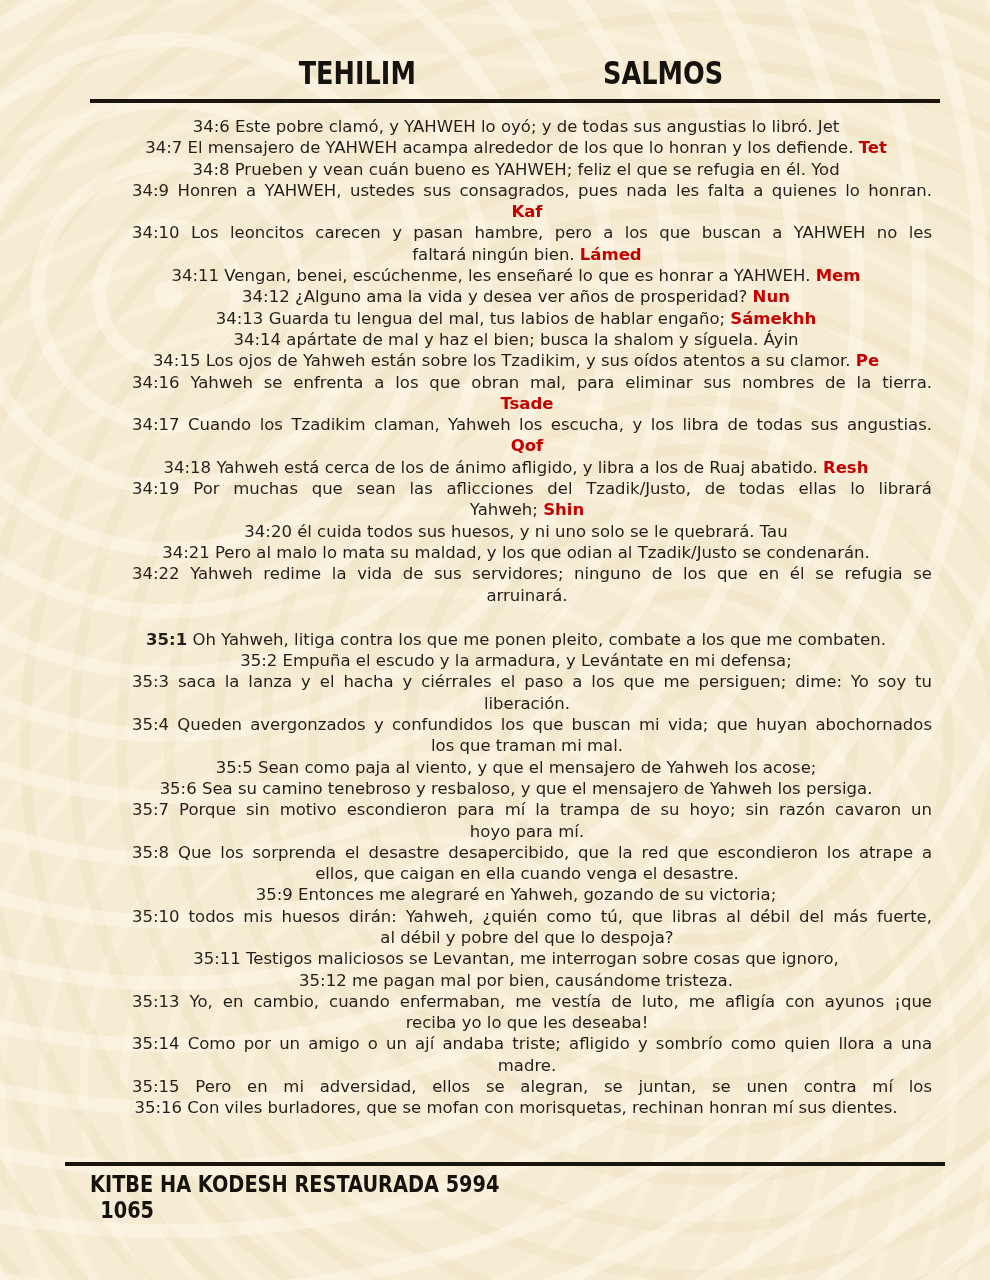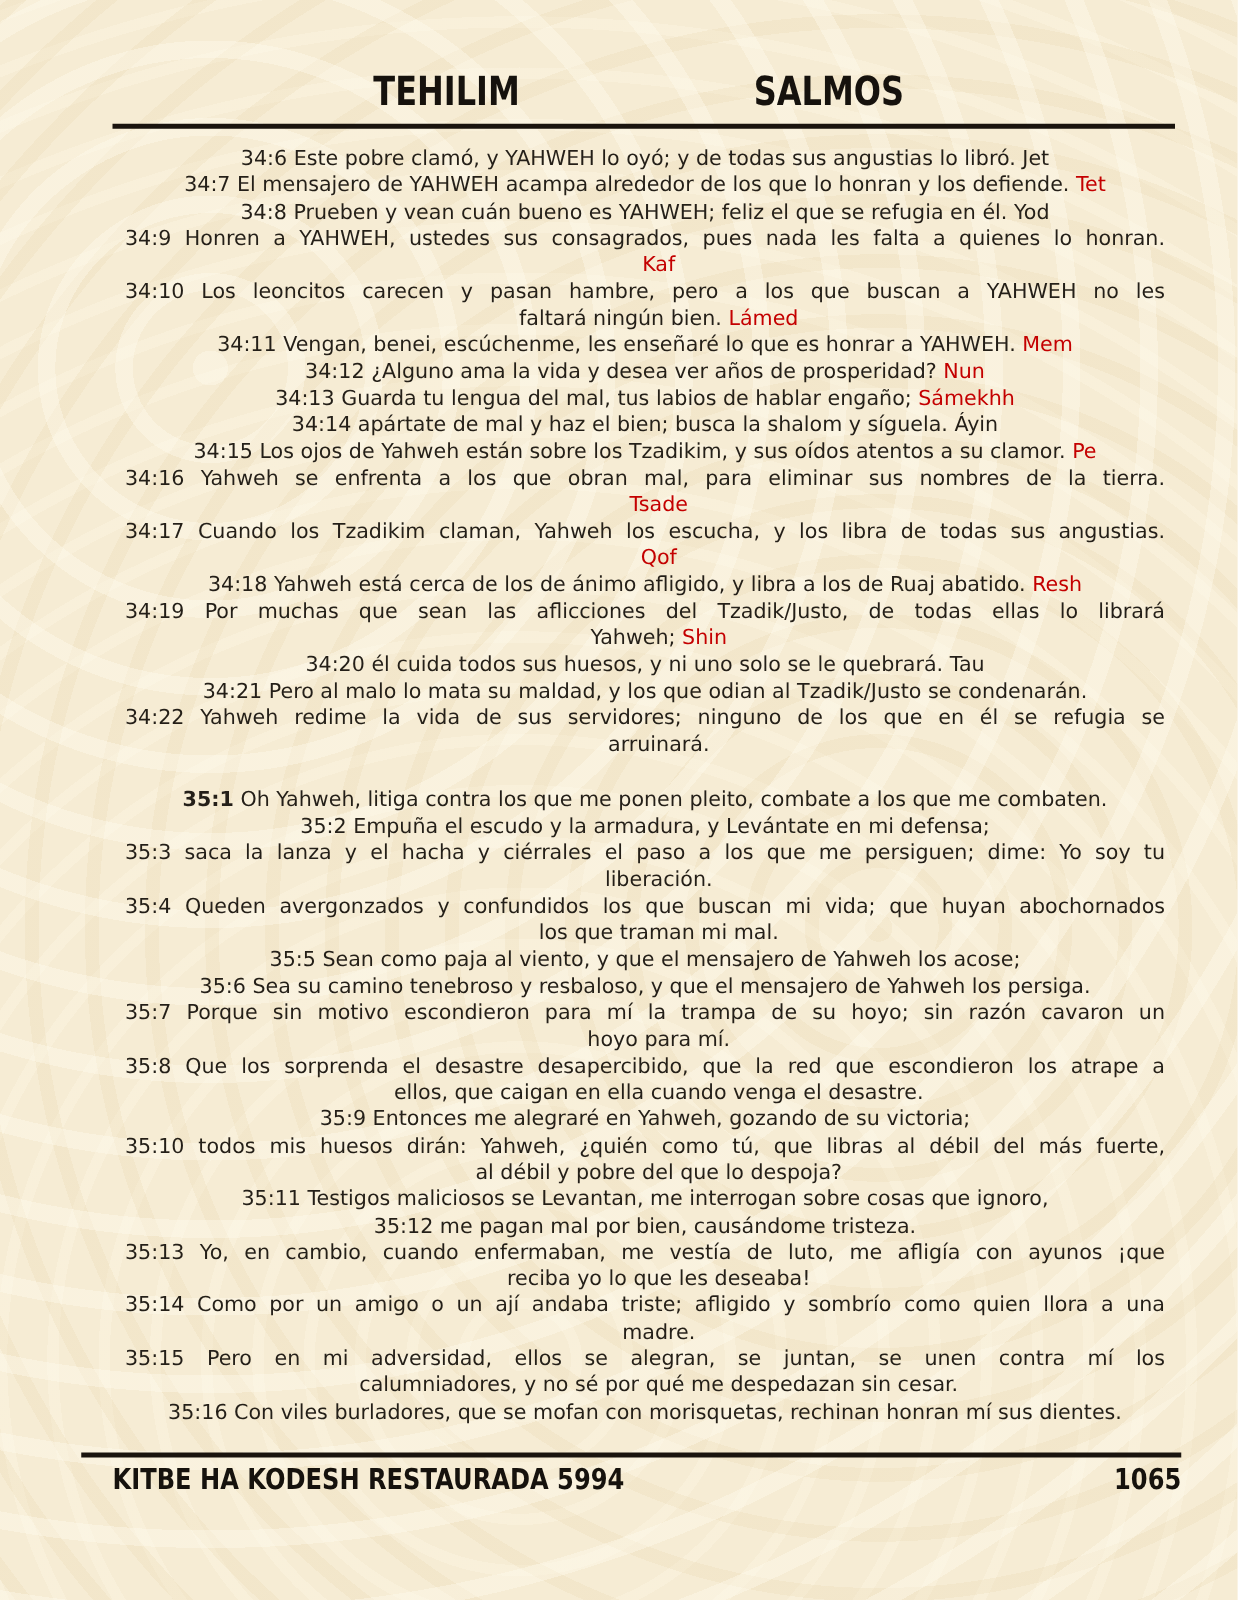--- a/index.html
+++ b/index.html
@@ -42,28 +42,28 @@
   .verse-list {
     position: absolute;
     top: 116px; left: 100px; width: 832px;
     font-size: 16.5px;
     line-height: 21.3px;
   }
   .verse { margin: 0; }
   .verse.space-before { margin-top: 23px; }
   .line { display: block; text-align: center; }
   .line.cont { padding-left: 22px; }
-  .line.just { text-align: justify; text-align-last: justify; }
-  .red { color: #c40000; font-weight: 400; }
+  .line.just { text-align: justify; text-align-last: justify; margin-left: 32px; }
+  .red { color: #c40000; font-weight: 700; }
   .vnum.bold { font-weight: 700; }
   .footer-row {
     position: absolute;
     top: 1171px; left: 90px; right: 45px;
     display: flex; justify-content: space-between; align-items: flex-start;
-    font-weight: 700; font-size: 23px; color: #16120d;
+    font-weight: 700; font-size: 23px; color: #16120d; flex-direction: column;
   }
   .footer-left {
     display: inline-block;
     transform: scaleX(0.84);
     transform-origin: left center;
     white-space: nowrap;
   }
   .footer-page {
     display: inline-block;
     transform: scaleX(0.84);
@@ -184,21 +184,20 @@
       <div class="verse">
         <span class="line just"><span class="vnum">35:13</span> <span>Yo, en cambio, cuando enfermaban, me vestía de luto, me afligía con ayunos ¡que</span></span>
         <span class="line cont"><span>reciba yo lo que les deseaba!</span></span>
       </div>
       <div class="verse">
         <span class="line just"><span class="vnum">35:14</span> <span>Como por un amigo o un ají andaba triste; afligido y sombrío como quien llora a una</span></span>
         <span class="line cont"><span>madre.</span></span>
       </div>
       <div class="verse">
         <span class="line just"><span class="vnum">35:15</span> <span>Pero en mi adversidad, ellos se alegran, se juntan, se unen contra mí los</span></span>
-        <span class="line cont"><span>calumniadores, y no sé por qué me despedazan sin cesar.</span></span>
       </div>
       <div class="verse">
         <span class="line"><span class="vnum">35:16</span> <span>Con viles burladores, que se mofan con morisquetas, rechinan honran mí sus dientes.</span></span>
       </div>
     </main>
 
   <div class="rule footer-rule"></div>
 
   <div class="footer-row">
     <span class="footer-left">KITBE HA KODESH RESTAURADA  5994</span>

